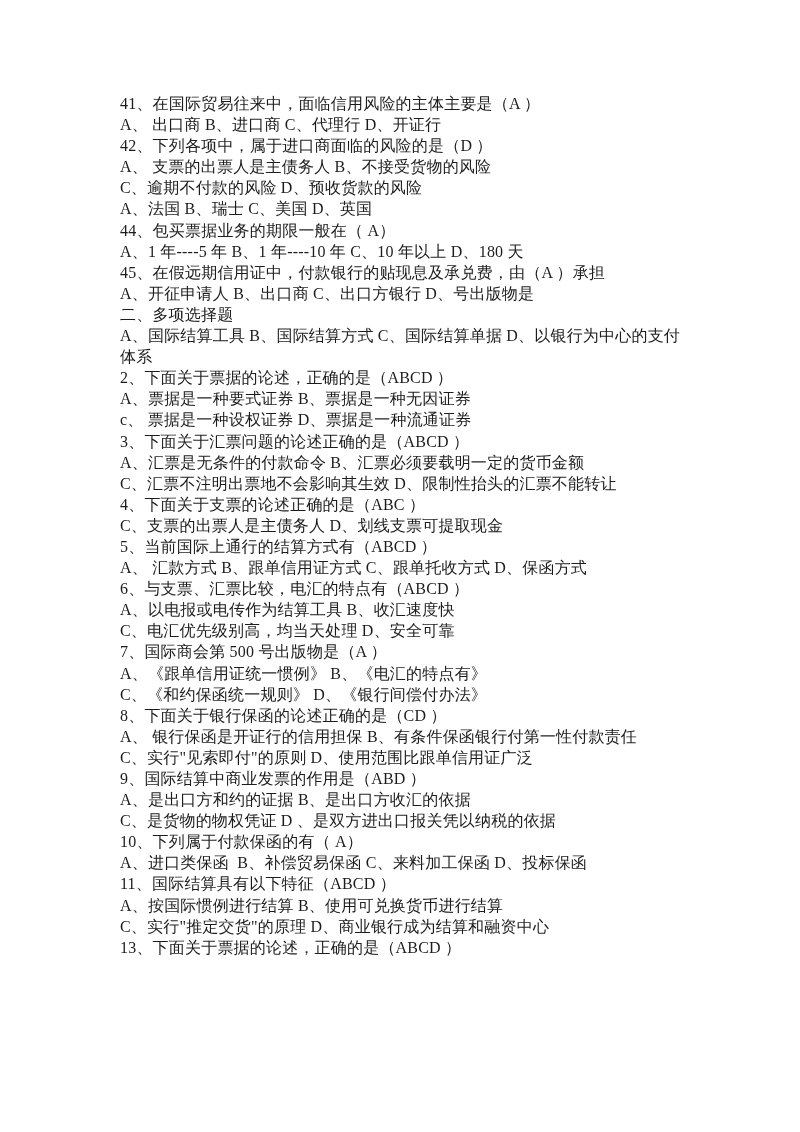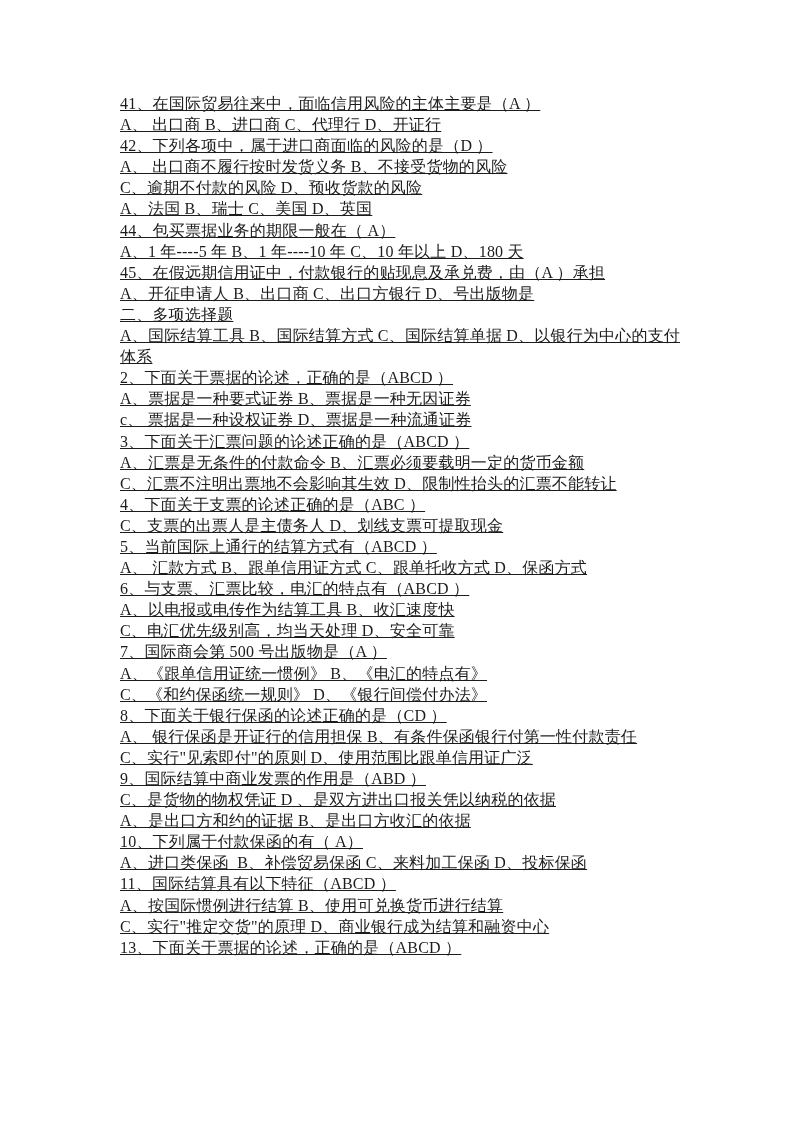--- a/index.html
+++ b/index.html
@@ -21,32 +21,31 @@
     width: 590px;
     font-family: "Liberation Serif", "DejaVu Serif", serif;
     font-size: 16px;
     line-height: 21.1px;
     color: #1c1c1c;
     letter-spacing: 0.2px;
   }
   .line {
     white-space: pre;
     height: 21.1px;
-    text-decoration: underline;
   }
 </style>
 </head>
 <body>
 
 <div class="page" style="background: rgb(255, 255, 255);">
   <div class="text-block" style="color: rgb(28, 28, 28);">
       <div class="line">41、在国际贸易往来中，面临信用风险的主体主要是（A ）</div>
       <div class="line">A、 出口商 B、进口商 C、代理行 D、开证行</div>
       <div class="line">42、下列各项中，属于进口商面临的风险的是（D ）</div>
-      <div class="line">A、 出口商不履行按时发货义务 B、不接受货物的风险</div>
+      <div class="line">A、 支票的出票人是主债务人 B、不接受货物的风险</div>
       <div class="line">C、逾期不付款的风险 D、预收货款的风险</div>
       <div class="line">A、法国 B、瑞士 C、美国 D、英国</div>
       <div class="line">44、包买票据业务的期限一般在（ A）</div>
       <div class="line">A、1 年----5 年 B、1 年----10 年 C、10 年以上 D、180 天</div>
       <div class="line">45、在假远期信用证中，付款银行的贴现息及承兑费，由（A ）承担</div>
       <div class="line">A、开征申请人 B、出口商 C、出口方银行 D、号出版物是</div>
       <div class="line">二、多项选择题</div>
       <div class="line">A、国际结算工具 B、国际结算方式 C、国际结算单据 D、以银行为中心的支付</div>
       <div class="line">体系</div>
       <div class="line">2、下面关于票据的论述，正确的是（ABCD ）</div>
@@ -62,22 +61,22 @@
       <div class="line">6、与支票、汇票比较，电汇的特点有（ABCD ）</div>
       <div class="line">A、以电报或电传作为结算工具 B、收汇速度快</div>
       <div class="line">C、电汇优先级别高，均当天处理 D、安全可靠</div>
       <div class="line">7、国际商会第 500 号出版物是（A ）</div>
       <div class="line">A、《跟单信用证统一惯例》 B、《电汇的特点有》</div>
       <div class="line">C、《和约保函统一规则》 D、《银行间偿付办法》</div>
       <div class="line">8、下面关于银行保函的论述正确的是（CD ）</div>
       <div class="line">A、 银行保函是开证行的信用担保 B、有条件保函银行付第一性付款责任</div>
       <div class="line">C、实行"见索即付"的原则 D、使用范围比跟单信用证广泛</div>
       <div class="line">9、国际结算中商业发票的作用是（ABD ）</div>
+      <div class="line">A、是出口方和约的证据 B、是出口方收汇的依据</div>
       <div class="line">C、是货物的物权凭证 D 、是双方进出口报关凭以纳税的依据</div>
-      <div class="line">A、是出口方和约的证据 B、是出口方收汇的依据</div>
       <div class="line">10、下列属于付款保函的有（ A）</div>
       <div class="line">A、进口类保函  B、补偿贸易保函 C、来料加工保函 D、投标保函</div>
       <div class="line">11、国际结算具有以下特征（ABCD ）</div>
       <div class="line">A、按国际惯例进行结算 B、使用可兑换货币进行结算</div>
       <div class="line">C、实行"推定交货"的原理 D、商业银行成为结算和融资中心</div>
       <div class="line">13、下面关于票据的论述，正确的是（ABCD ）</div>
     </div>
 </div>
 
 </body></html>

